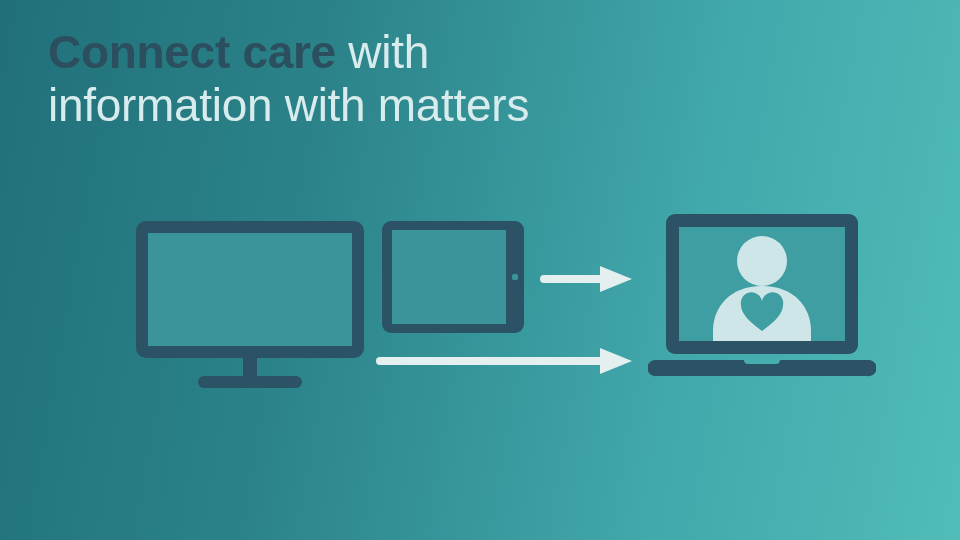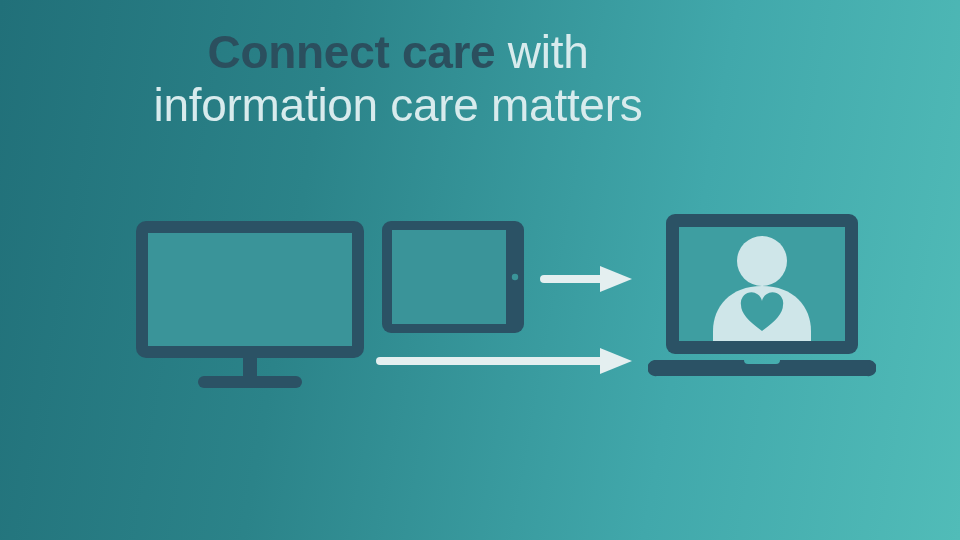--- a/index.html
+++ b/index.html
@@ -26,21 +26,20 @@
     left: 48px;
     top: 26px;
     width: 700px;
     line-height: 1.15;
     letter-spacing: -0.3px;
   }
   .hl-line {
     display: block;
     font-size: 46px;
     white-space: nowrap;
-    text-align: center;
   }
   .hl-strong {
     font-weight: 700;
     color: #2b4f5e;
   }
   .hl-light {
     font-weight: 300;
     color: #d8ebed;
   }
 
@@ -86,21 +85,21 @@
     height: 34px;
   }
 </style>
 </head>
 <body>
 
 <div id="slide">
 
   <div id="headline">
     <span class="hl-line"><span class="hl-strong">Connect care</span><span class="hl-light"> with</span></span>
-    <span class="hl-line hl-light">information care matters</span>
+    <span class="hl-line hl-light">information with matters</span>
   </div>
 
   <svg id="monitor-icon" viewBox="0 0 228 168">
 
     <rect class="device-stroke" x="0" y="0" width="228" height="137" rx="10" ry="10"></rect>
 
     <rect x="12" y="12" width="204" height="113" fill="#3a9499"></rect>
 
     <rect class="device-stroke" x="107" y="137" width="14" height="22"></rect>
 

